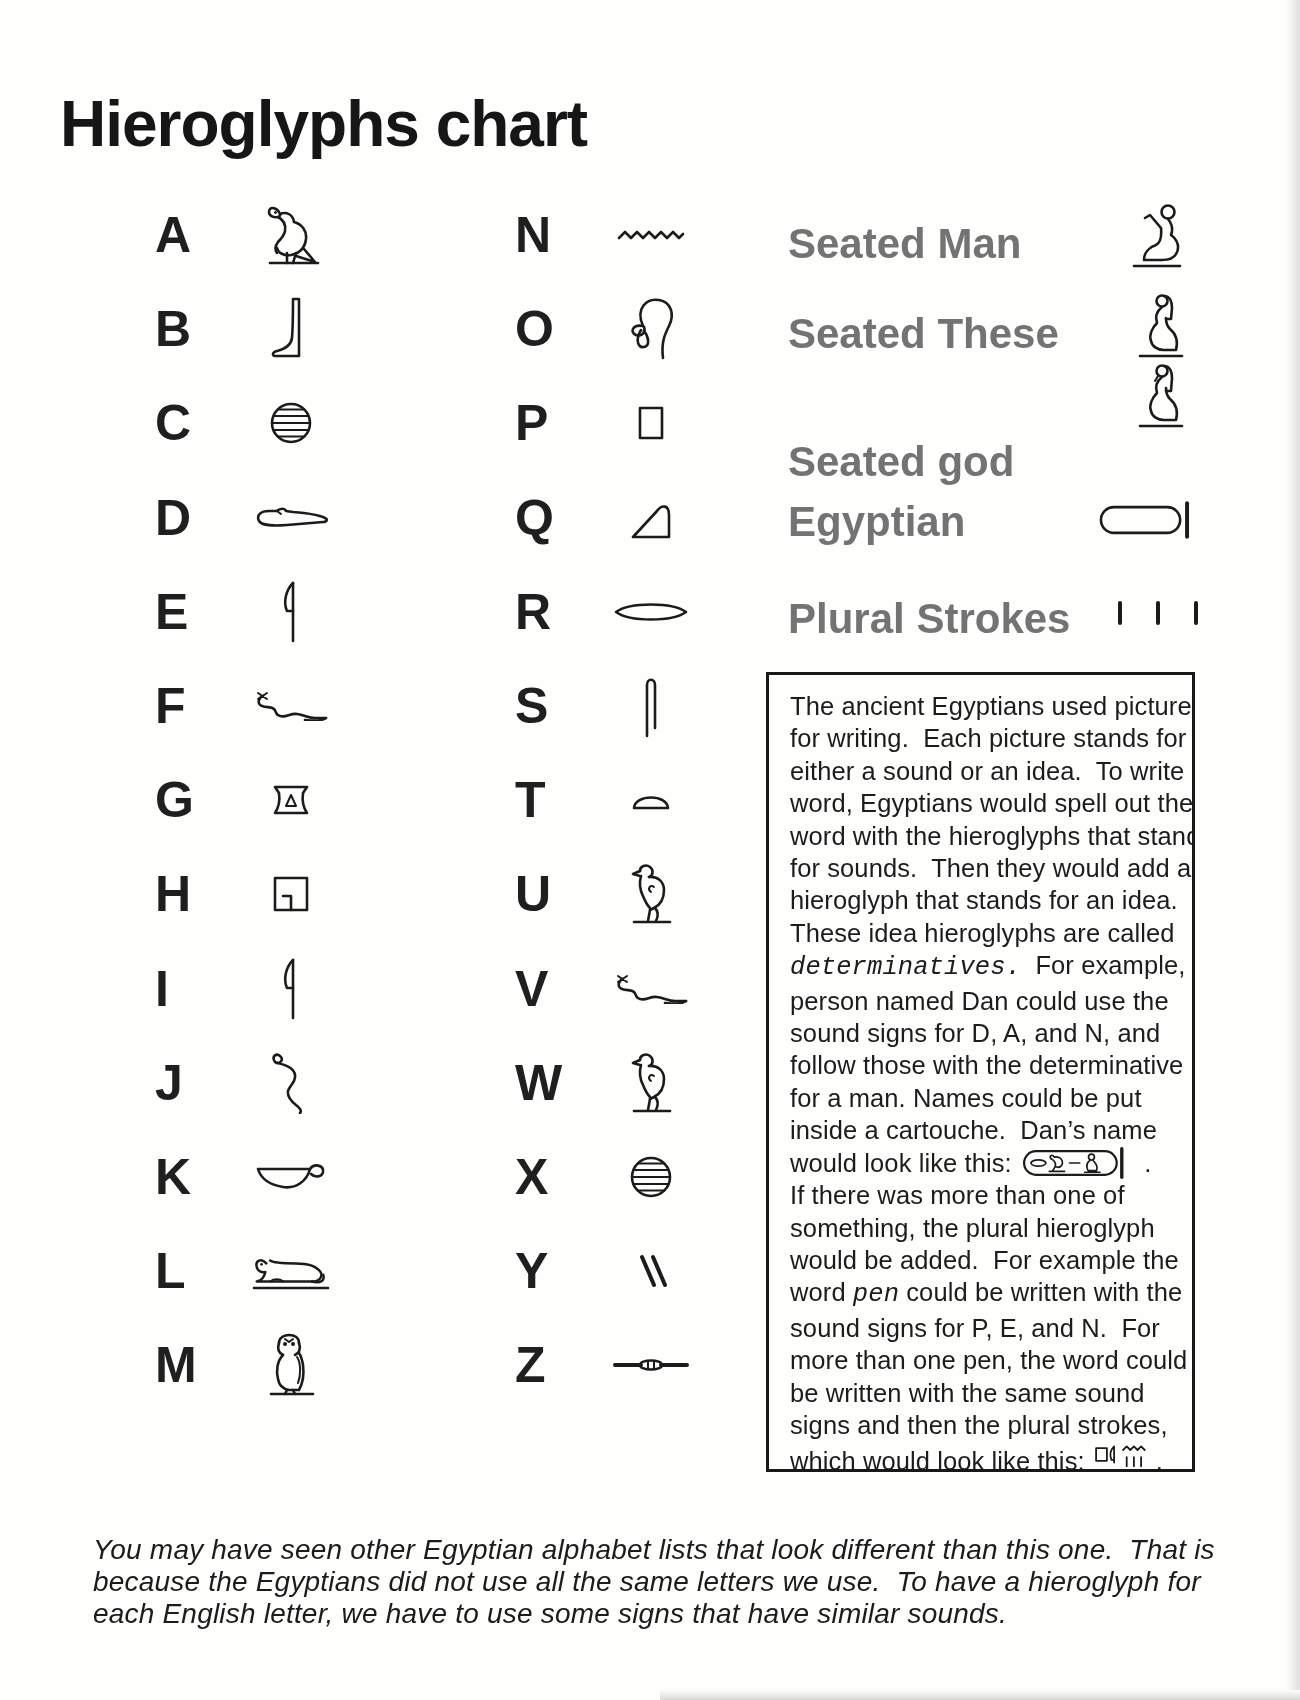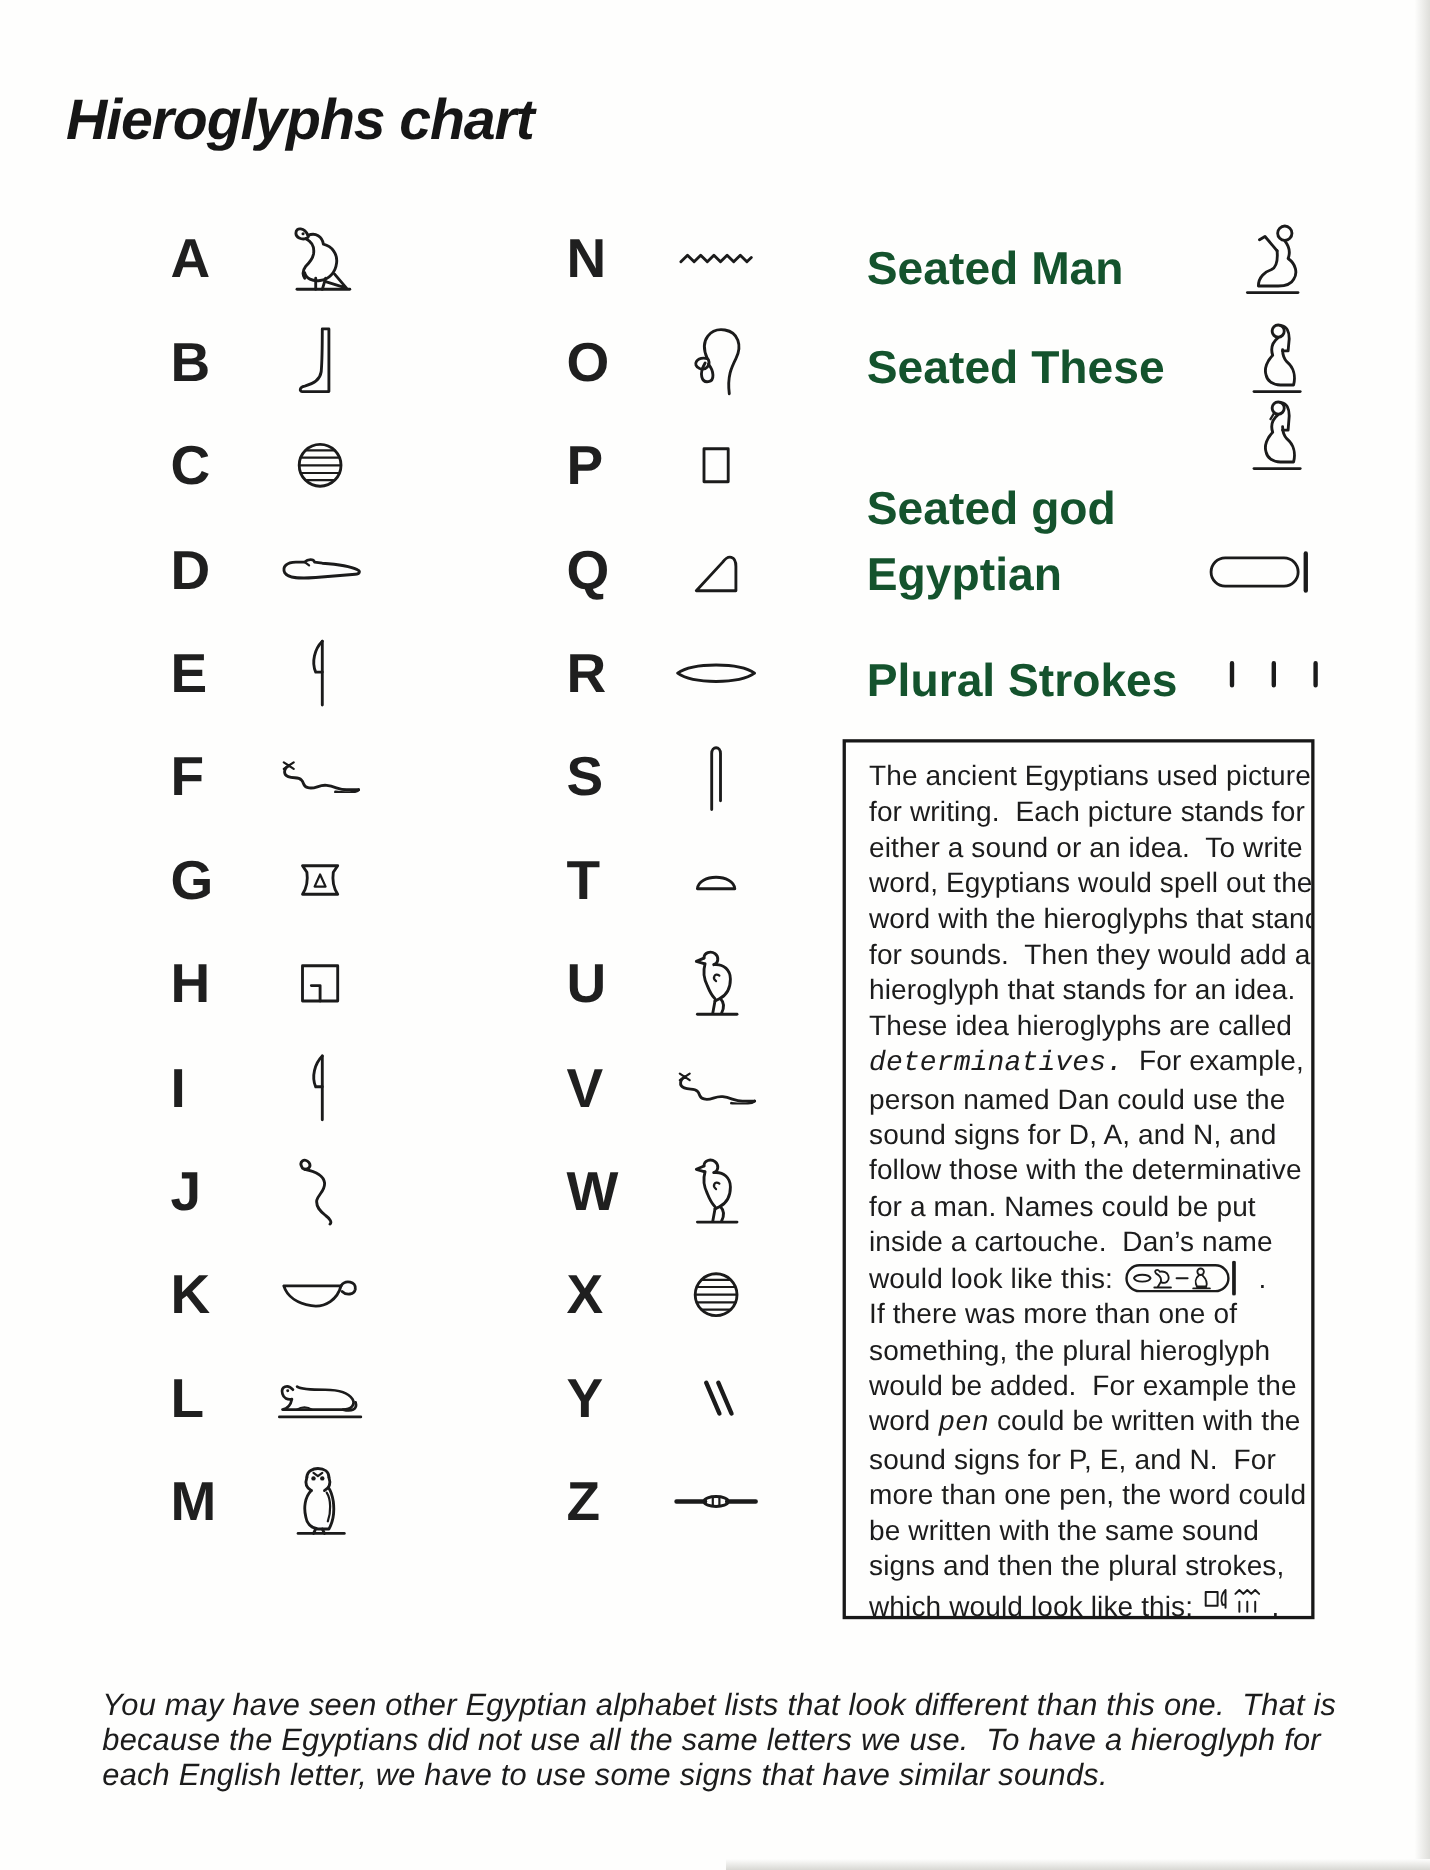--- a/index.html
+++ b/index.html
@@ -11,36 +11,36 @@
   .scan-edge-right {
     position:absolute; right:0; top:0; width:14px; height:100%;
     background:linear-gradient(to right,#fefefd,#dededa);
   }
   .scan-edge-bottom {
     position:absolute; left:660px; bottom:0; width:640px; height:10px;
     background:linear-gradient(to bottom,#fefefd,#d8d8d4);
   }
   .page-title {
     position:absolute; left:60px; top:44px;
-    font-size:52px; font-weight:bold; letter-spacing:-1px; color:#161616;font-style:italic;
+    font-size:64px; font-weight:bold; letter-spacing:-1px; color:#161616;
   }
   
   .alpha-col { position:absolute; top:188px; }
   #col-am { left:155px; }
   #col-nz { left:515px; }
   .alpha-row { display:flex; align-items:center; height:94.2px; }
   .alpha-letter {
     width:80px; font-size:50px; font-weight:bold; color:#1f1f1f;
     line-height:1;
   }
   .alpha-glyph { width:112px; display:flex; align-items:center; justify-content:center; }
   
   .legend-label {
     position:absolute; left:788px; font-size:42px; font-weight:bold;
-    color:#14532d; line-height:1.1; white-space:pre;
+    color:#737373; line-height:1.1; white-space:pre;
   }
   .legend-glyph { position:absolute; }
   
   .info-box {
     position:absolute; left:766px; top:672px; width:429px; height:800px;
     border:3px solid #181818; box-sizing:border-box; overflow:hidden;
     padding:15px 8px 0 21px;
   }
   .info-text {
     font-size:25.5px; line-height:32.4px; letter-spacing:0.1px;

